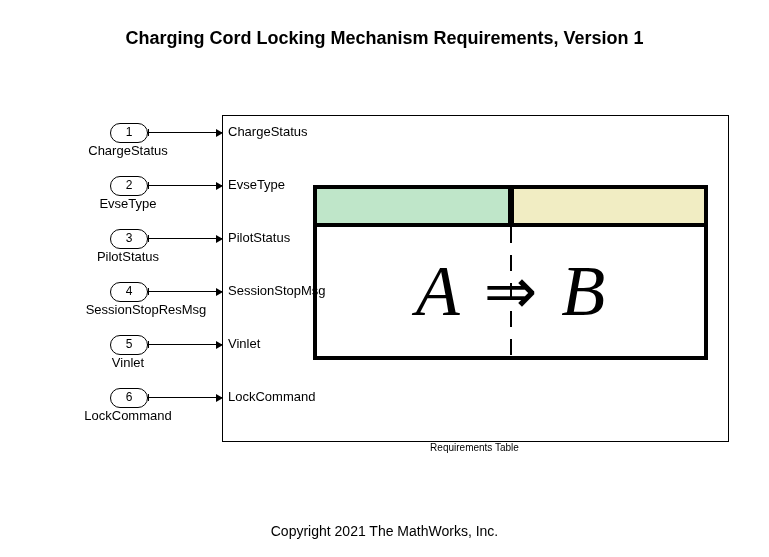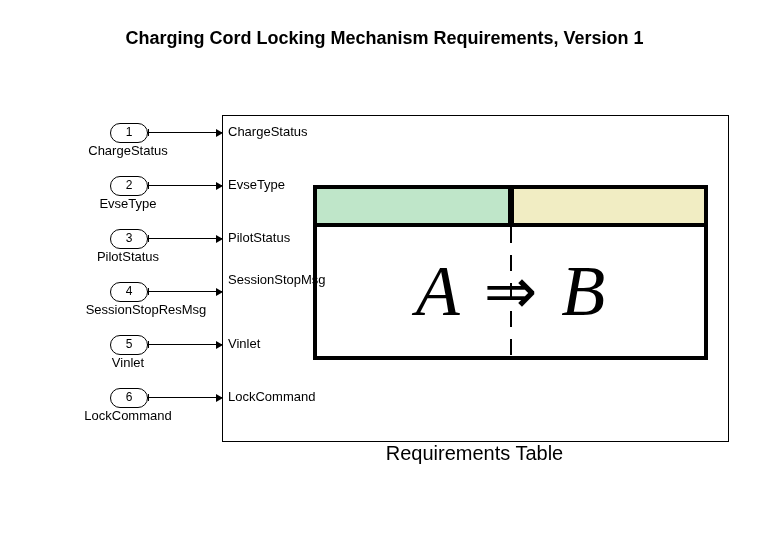--- a/index.html
+++ b/index.html
@@ -42,21 +42,21 @@
     height: 325px;
     border: 1px solid #000;
     background: #fff;
   }
   .req-caption {
     position: absolute;
     left: 222px;
     top: 442px;
     width: 505px;
     text-align: center;
-    font-size: 20px;
+    font-size: 10px;
   }
 
   
   .table-box {
     position: absolute;
     left: 313px;
     top: 185px;
     width: 395px;
     height: 175px;
     border: 4px solid #000;
@@ -203,28 +203,29 @@
       <div class="inport-label" style="left: 63px; top: 249px;">PilotStatus</div>
       <div class="wire" style="left: 147px; top: 238px; width: 75px;">
         <div class="tick"></div>
       </div>
       <div class="port-label" style="left: 228px; top: 230px;">PilotStatus</div>
       <div class="inport" style="left: 110px; top: 282px;">4</div>
       <div class="inport-label" style="left: 81px; top: 302px;">SessionStopResMsg</div>
       <div class="wire" style="left: 147px; top: 291px; width: 75px;">
         <div class="tick"></div>
       </div>
-      <div class="port-label" style="left: 228px; top: 272px;">SessionStopMsg</div>
+      <div class="port-label" style="left: 228px; top: 283px;">SessionStopMsg</div>
       <div class="inport" style="left: 110px; top: 335px;">5</div>
       <div class="inport-label" style="left: 63px; top: 355px;">Vinlet</div>
       <div class="wire" style="left: 147px; top: 344px; width: 75px;">
         <div class="tick"></div>
       </div>
       <div class="port-label" style="left: 228px; top: 336px;">Vinlet</div>
       <div class="inport" style="left: 110px; top: 388px;">6</div>
       <div class="inport-label" style="left: 63px; top: 408px;">LockCommand</div>
       <div class="wire" style="left: 147px; top: 397px; width: 75px;">
         <div class="tick"></div>
       </div>
       <div class="port-label" style="left: 228px; top: 389px;">LockCommand</div>
     </div>
 
+  <div class="copyright">Copyright 2021 The MathWorks, Inc.</div>
 </div>
 
 </body></html>

